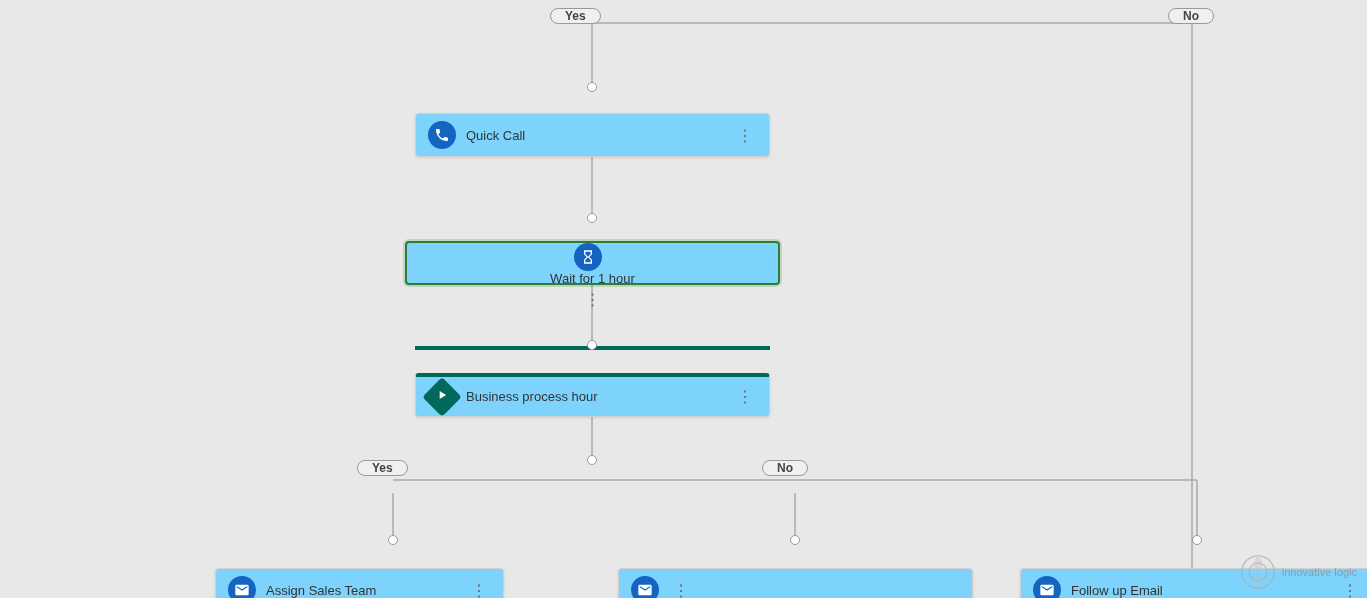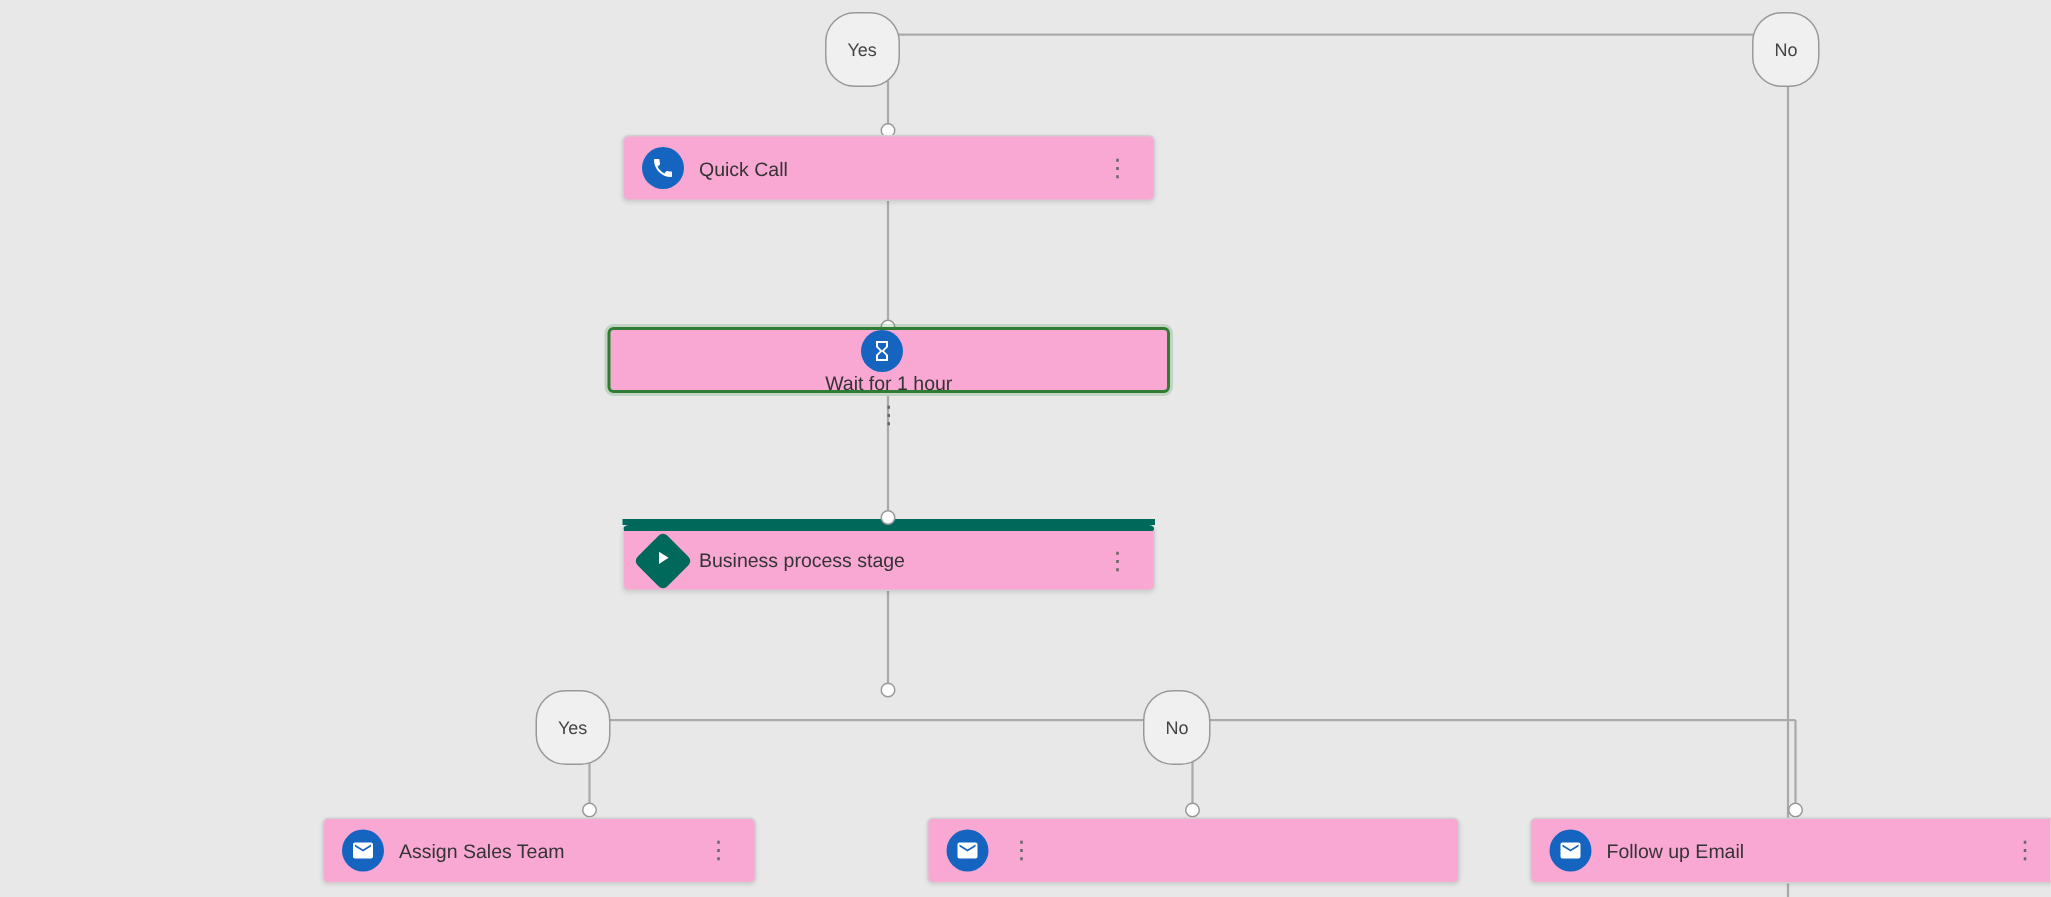--- a/index.html
+++ b/index.html
@@ -24,29 +24,30 @@
       position: absolute;
       top: 0; left: 0;
       width: 1367px;
       height: 598px;
       pointer-events: none;
     }
 
     
     .node-card {
       position: absolute;
-      background: #f9a8d4;
+      background: #7dd3fc;
       border: 1px solid #d0d0d0;
       border-radius: 4px;
       display: flex;
       align-items: center;
       padding: 0 12px;
       height: 44px;
       cursor: pointer;
       box-shadow: 0 1px 3px rgba(0,0,0,0.1);
+      margin-top: 23px;
     }
 
     .node-card.selected {
       border: 2px solid #2e7d32;
       box-shadow: 0 0 0 2px rgba(46,125,50,0.2);
       flex-direction: column;
     }
 
     .node-card .node-icon {
       width: 28px;
@@ -81,24 +82,24 @@
       cursor: pointer;
       padding: 4px;
     }
 
     
     .decision-badge {
       position: absolute;
       background: #f0f0f0;
       border: 1.5px solid #999;
       border-radius: 20px;
-      padding: 17px 14px;
+      padding: 0 14px;
       font-size: 12px;
       color: #444;
-      font-weight: 400;
+      font-weight: 700;
     }
 
     
     .connector-dot {
       position: absolute;
       width: 10px;
       height: 10px;
       background: #fff;
       border: 1.5px solid #999;
       border-radius: 50%;
@@ -195,21 +196,21 @@
   </div>
 
   <div class="node-card" style="left:415px; top:350px; width:355px; border-top: 4px solid #00695c;">
     <div class="node-icon teal">
       <span class="icon-inner">
         <svg width="14" height="14" viewBox="0 0 24 24" fill="white">
           <path d="M8 5v14l11-7z"></path>
         </svg>
       </span>
     </div>
-    <span class="node-label">Business process stage</span>
+    <span class="node-label">Business process hour</span>
     <span class="node-menu">⋮</span>
   </div>
 
   <div class="decision-badge" style="left:357px; top:460px;">
     <span>Yes</span>
   </div>
 
   <div class="decision-badge" style="left:762px; top:460px;">
     <span>No</span>
   </div>
@@ -236,14 +237,23 @@
   <div class="node-card" style="left:1020px; top:545px; width:355px;">
     <div class="node-icon">
       <svg width="16" height="16" viewBox="0 0 24 24" fill="white">
         <path d="M20 4H4c-1.1 0-2 .9-2 2v12c0 1.1.9 2 2 2h16c1.1 0 2-.9 2-2V6c0-1.1-.9-2-2-2zm0 4l-8 5-8-5V6l8 5 8-5v2z"></path>
       </svg>
     </div>
     <span class="node-label">Follow up Email</span>
     <span class="node-menu">⋮</span>
   </div>
 
+  <div class="watermark">
+    <svg class="watermark-logo" viewBox="0 0 40 40">
+      <circle cx="20" cy="20" r="18" fill="none" stroke="#aaa" stroke-width="1.5"></circle>
+      <circle cx="20" cy="20" r="10" fill="none" stroke="#aaa" stroke-width="1.5"></circle>
+      <path d="M20 2 Q30 12 20 20 Q10 12 20 2" fill="#bbb" opacity="0.5"></path>
+      <path d="M20 20 Q30 28 20 38 Q10 28 20 20" fill="#bbb" opacity="0.5"></path>
+    </svg>
+    <span class="watermark-text">innovative logic</span>
+  </div>
 
 </div>
 
 </body></html>

